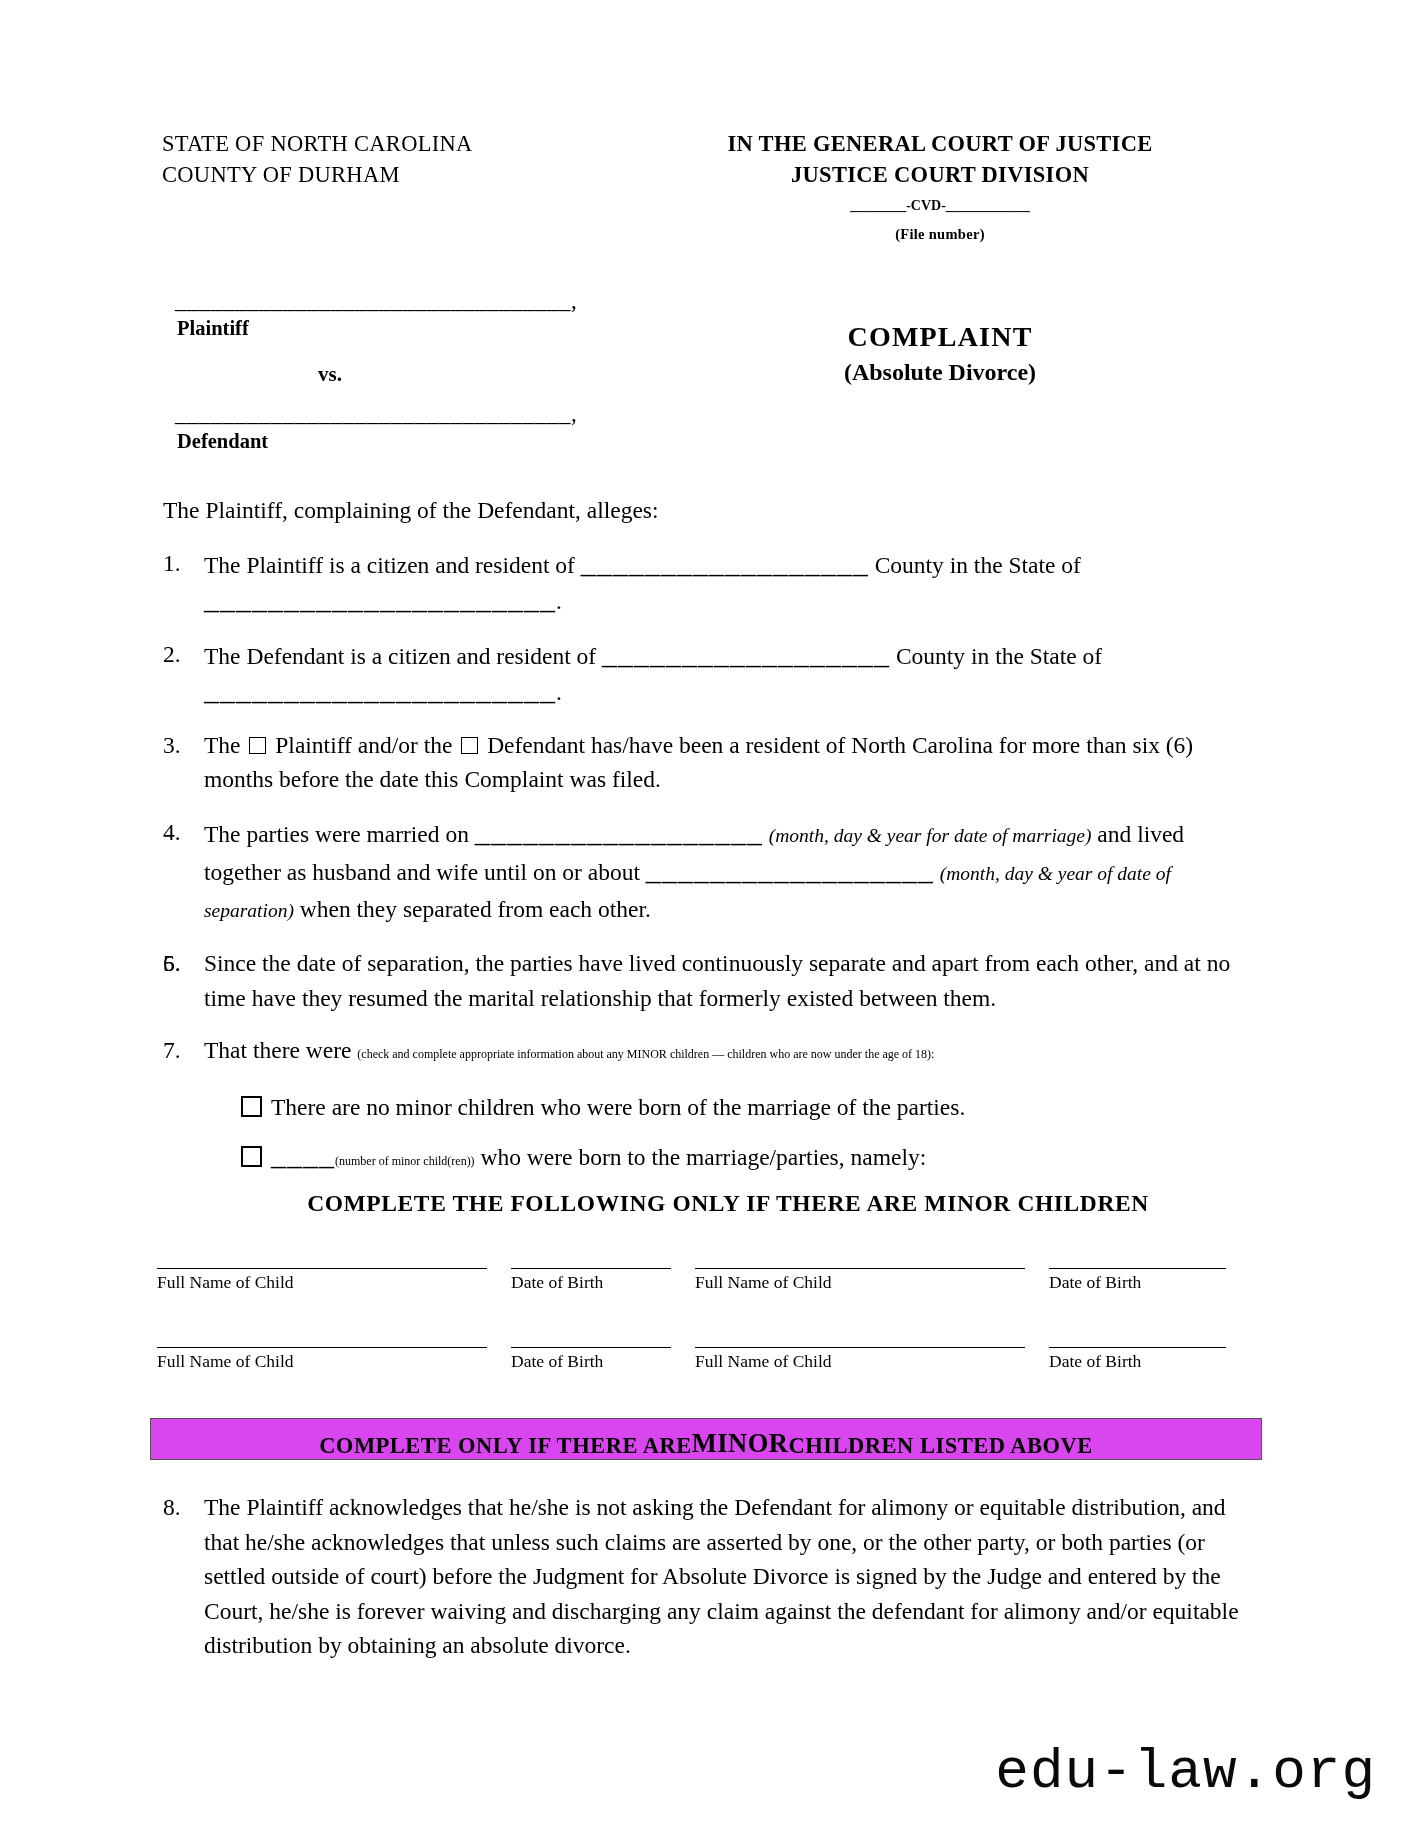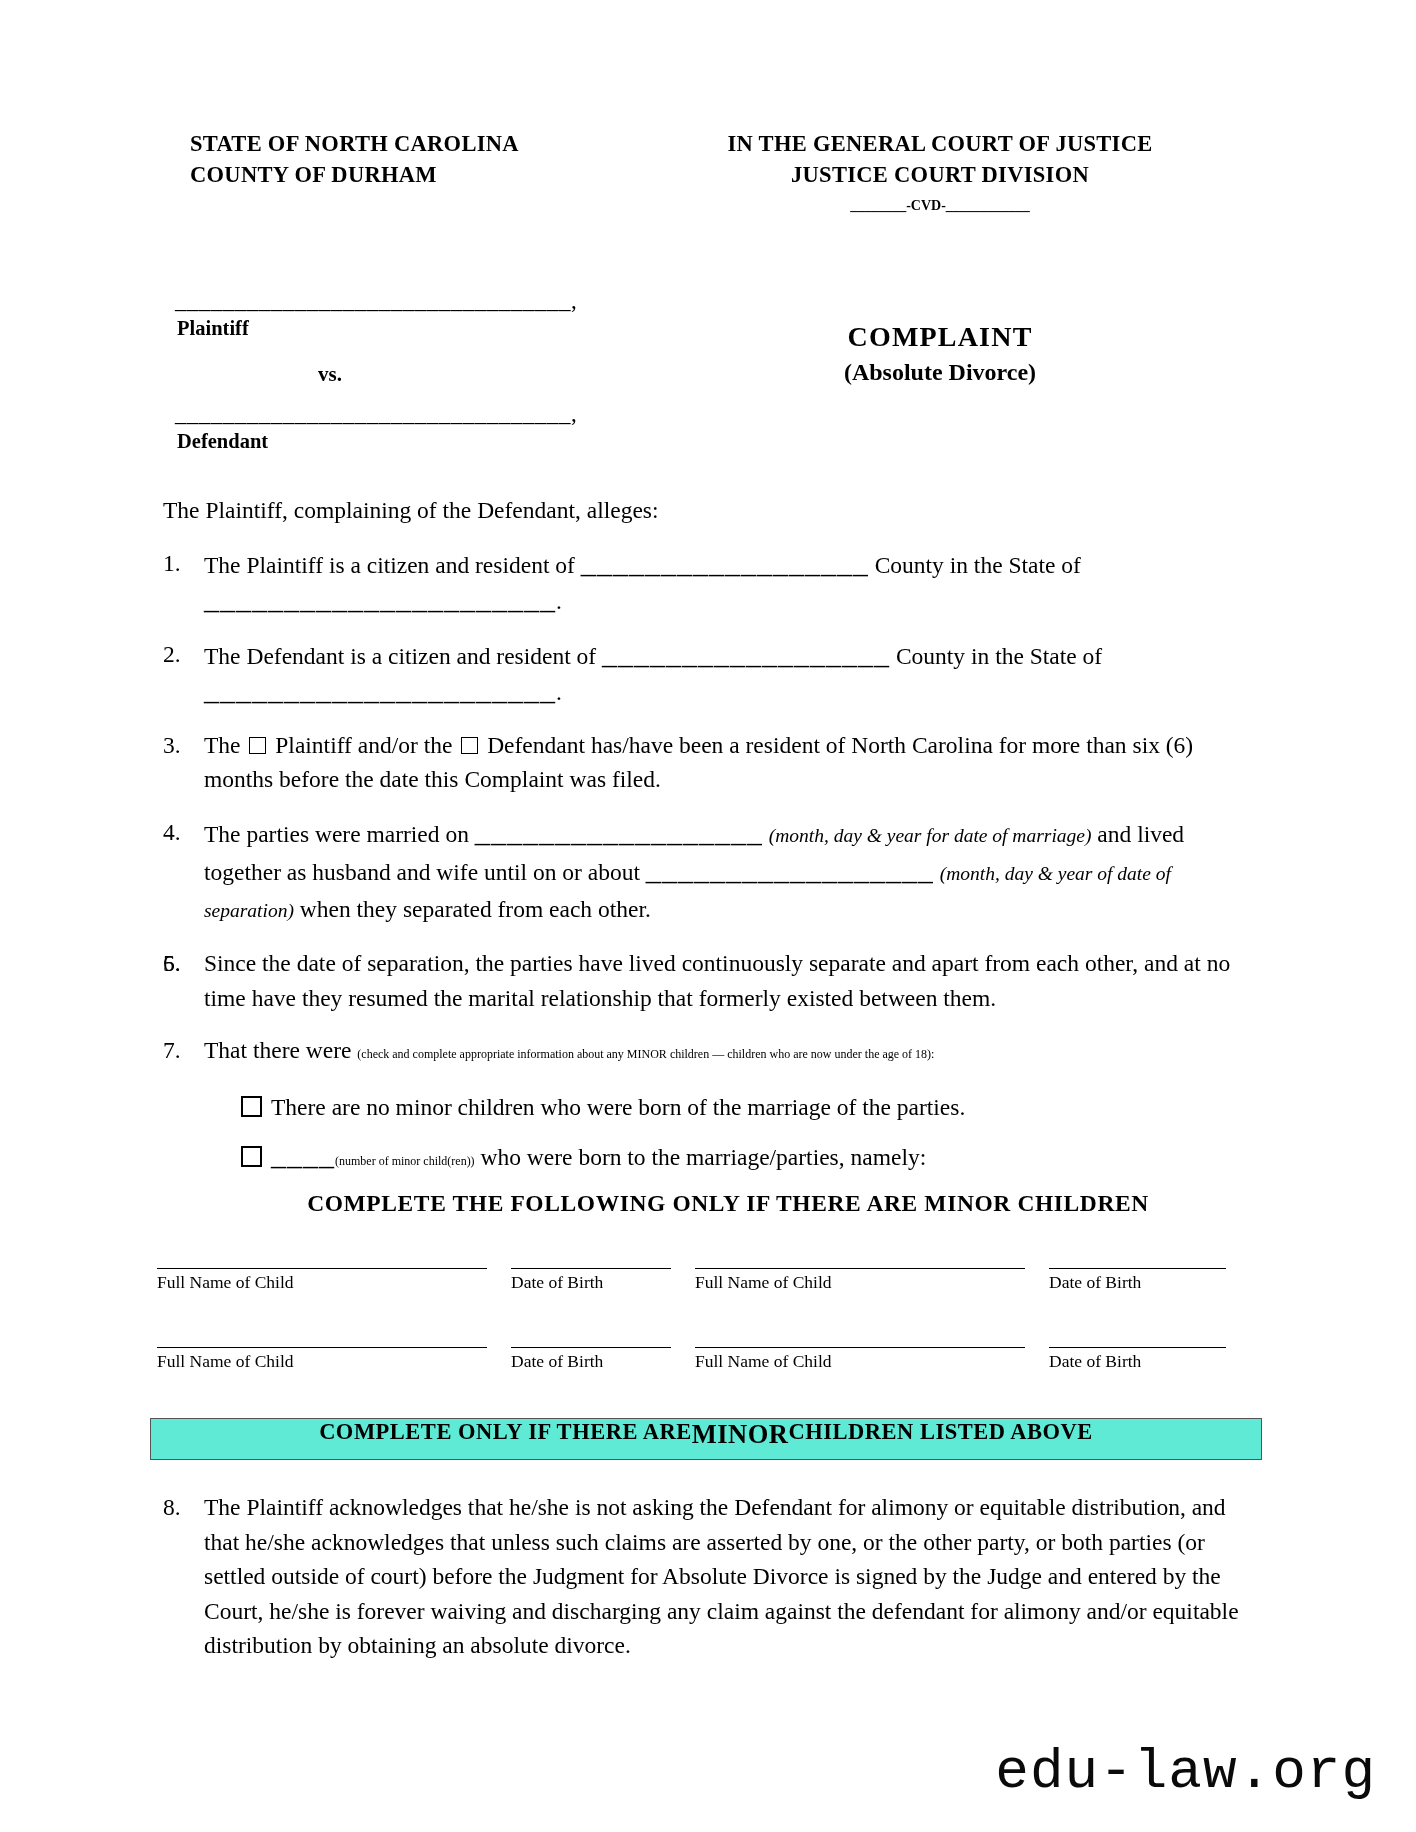--- a/index.html
+++ b/index.html
@@ -24,23 +24,23 @@
   
   .header {
     position: absolute;
     top: 128px;
     left: 0;
     right: 0;
     height: 110px;
   }
   .hdr-left {
     position: absolute;
-    left: 190px;
+    left: 162px;
     top: 0;
-    font-weight: bold;
+    font-weight: normal;
     font-size: 22.5px;
     letter-spacing: 0.3px;
     line-height: 31px;
   }
   .hdr-left div { white-space: nowrap; }
   .hdr-right {
     position: absolute;
     left: 700px;
     width: 480px;
     top: 0;
@@ -203,25 +203,25 @@
   .cell.name2 { width: 330px; }
   .cell.dob2 { width: 177px; }
 
   
   .banner {
     position: absolute;
     left: 150px;
     width: 1112px;
     top: 1418px;
     height: 42px;
-    background: #5eead4;
+    background: #d946ef;
     border: 1.5px solid #555;
     box-sizing: border-box;
     display: flex;
-    align-items: flex-start;
+    align-items: flex-end;
     justify-content: center;
     font-weight: bold;
     letter-spacing: 0.5px;
   }
   .banner .b-txt { font-size: 22.5px; }
   .banner .b-big { font-size: 26.5px; }
 
   
   .para8-wrap {
     position: absolute;
@@ -260,20 +260,21 @@
 
   <div class="header">
     <div class="hdr-left">
       <div>STATE OF NORTH CAROLINA</div>
       <div>COUNTY OF DURHAM</div>
     </div>
     <div class="hdr-right">
       <div>IN THE GENERAL COURT OF JUSTICE</div>
       <div>JUSTICE COURT DIVISION</div>
       <div class="line3">________-CVD-____________</div>
+      <div class="filenum-label">(File number)</div>
     </div>
   </div>
 
   <div class="caption">
     <div class="party-rule" style="top:0px;">_________________________________,</div>
     <div class="party-label" style="top:29px;">Plaintiff</div>
     <div class="vs-label" style="top:74px;">vs.</div>
     <div class="party-rule" style="top:113px;">_________________________________,</div>
     <div class="party-label" style="top:142px;">Defendant</div>
 

